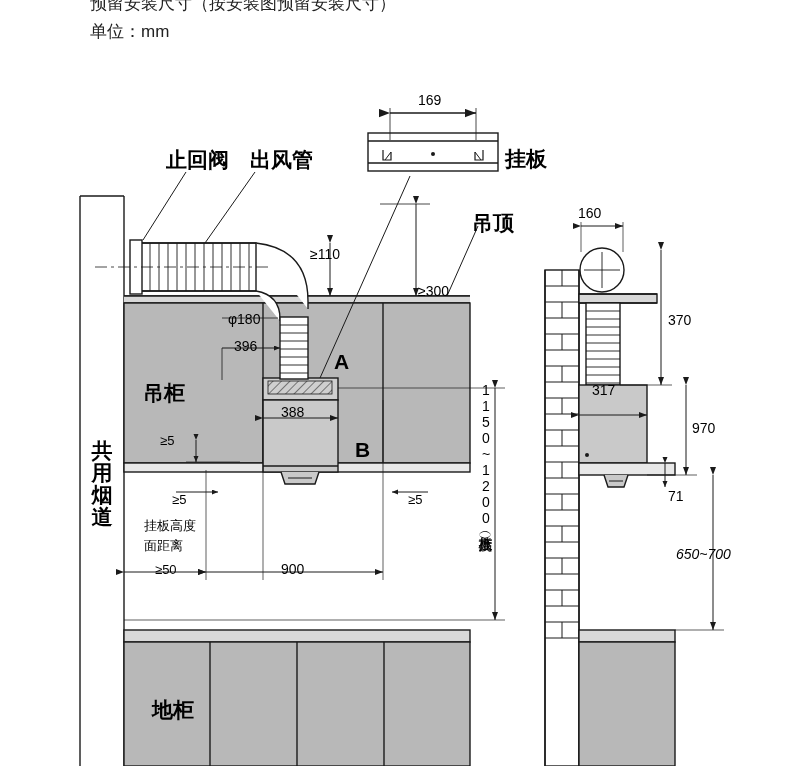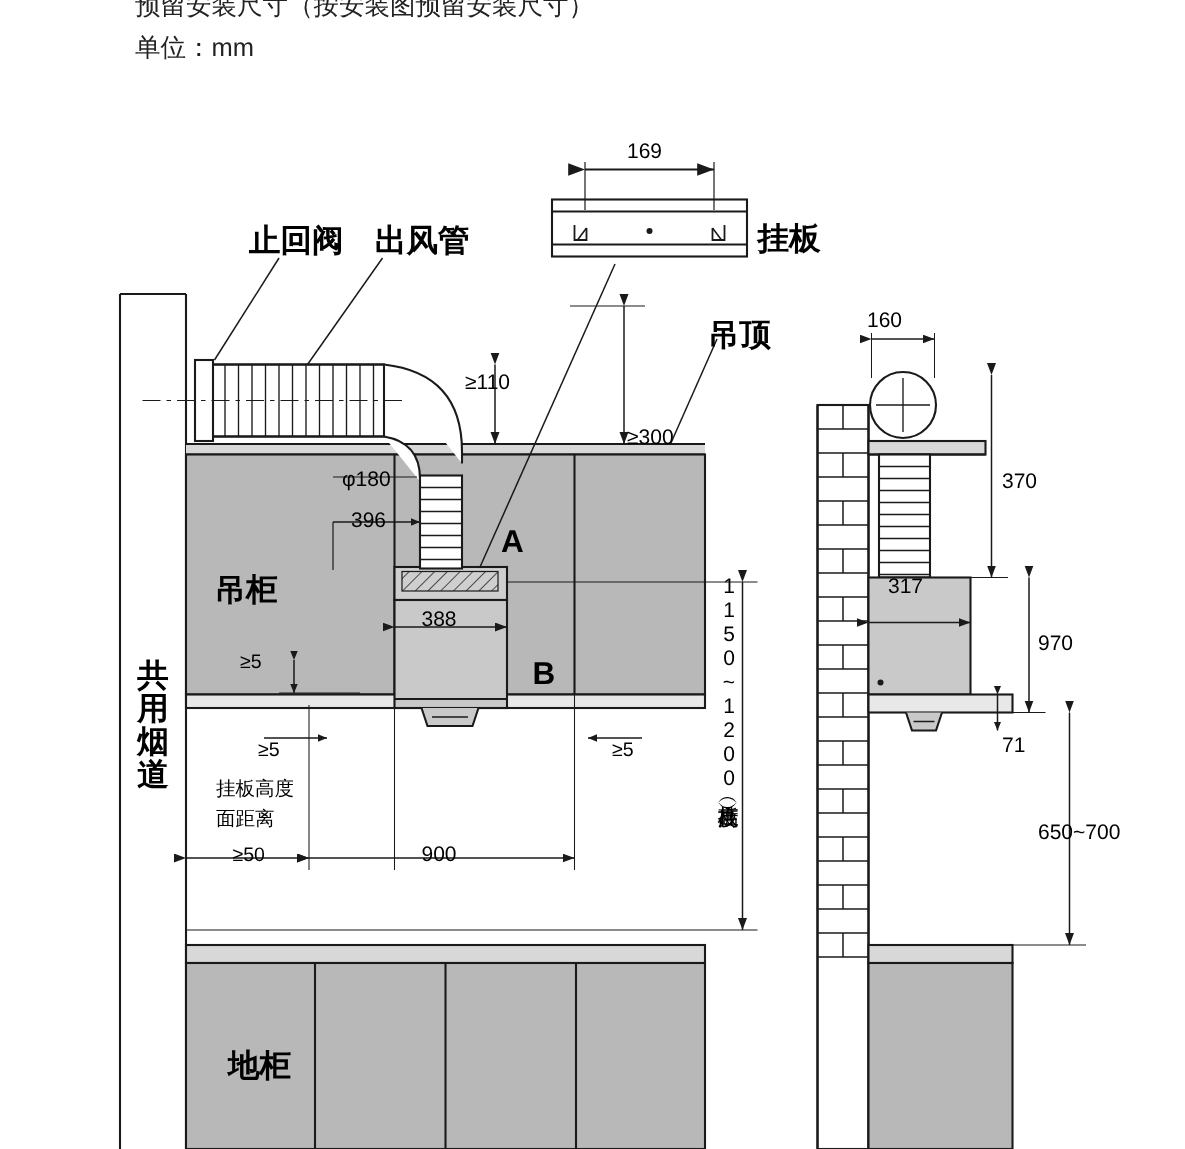--- a/index.html
+++ b/index.html
@@ -296,15 +296,15 @@
   <div class="txt dimsm" style="left:144px;top:517px;">挂板高度</div>
   <div class="txt dimsm" style="left:144px;top:537px;">面距离</div>
 
   <div class="txt dim vert" style="left:477px;top:382px;letter-spacing:0px;">1150~1200（挂板高度）</div>
 
   <div class="txt dim" style="left:578px;top:205px;">160</div>
   <div class="txt dim" style="left:668px;top:312px;">370</div>
   <div class="txt dim" style="left:592px;top:382px;">317</div>
   <div class="txt dim" style="left:692px;top:420px;">970</div>
   <div class="txt dim" style="left:668px;top:488px;">71</div>
-  <div class="txt dim" style="left:692px;top:546px;">650~700</div>
+  <div class="txt dim" style="left:676px;top:546px;font-style:italic;">650~700</div>
 
 </div>
 
 </body></html>

